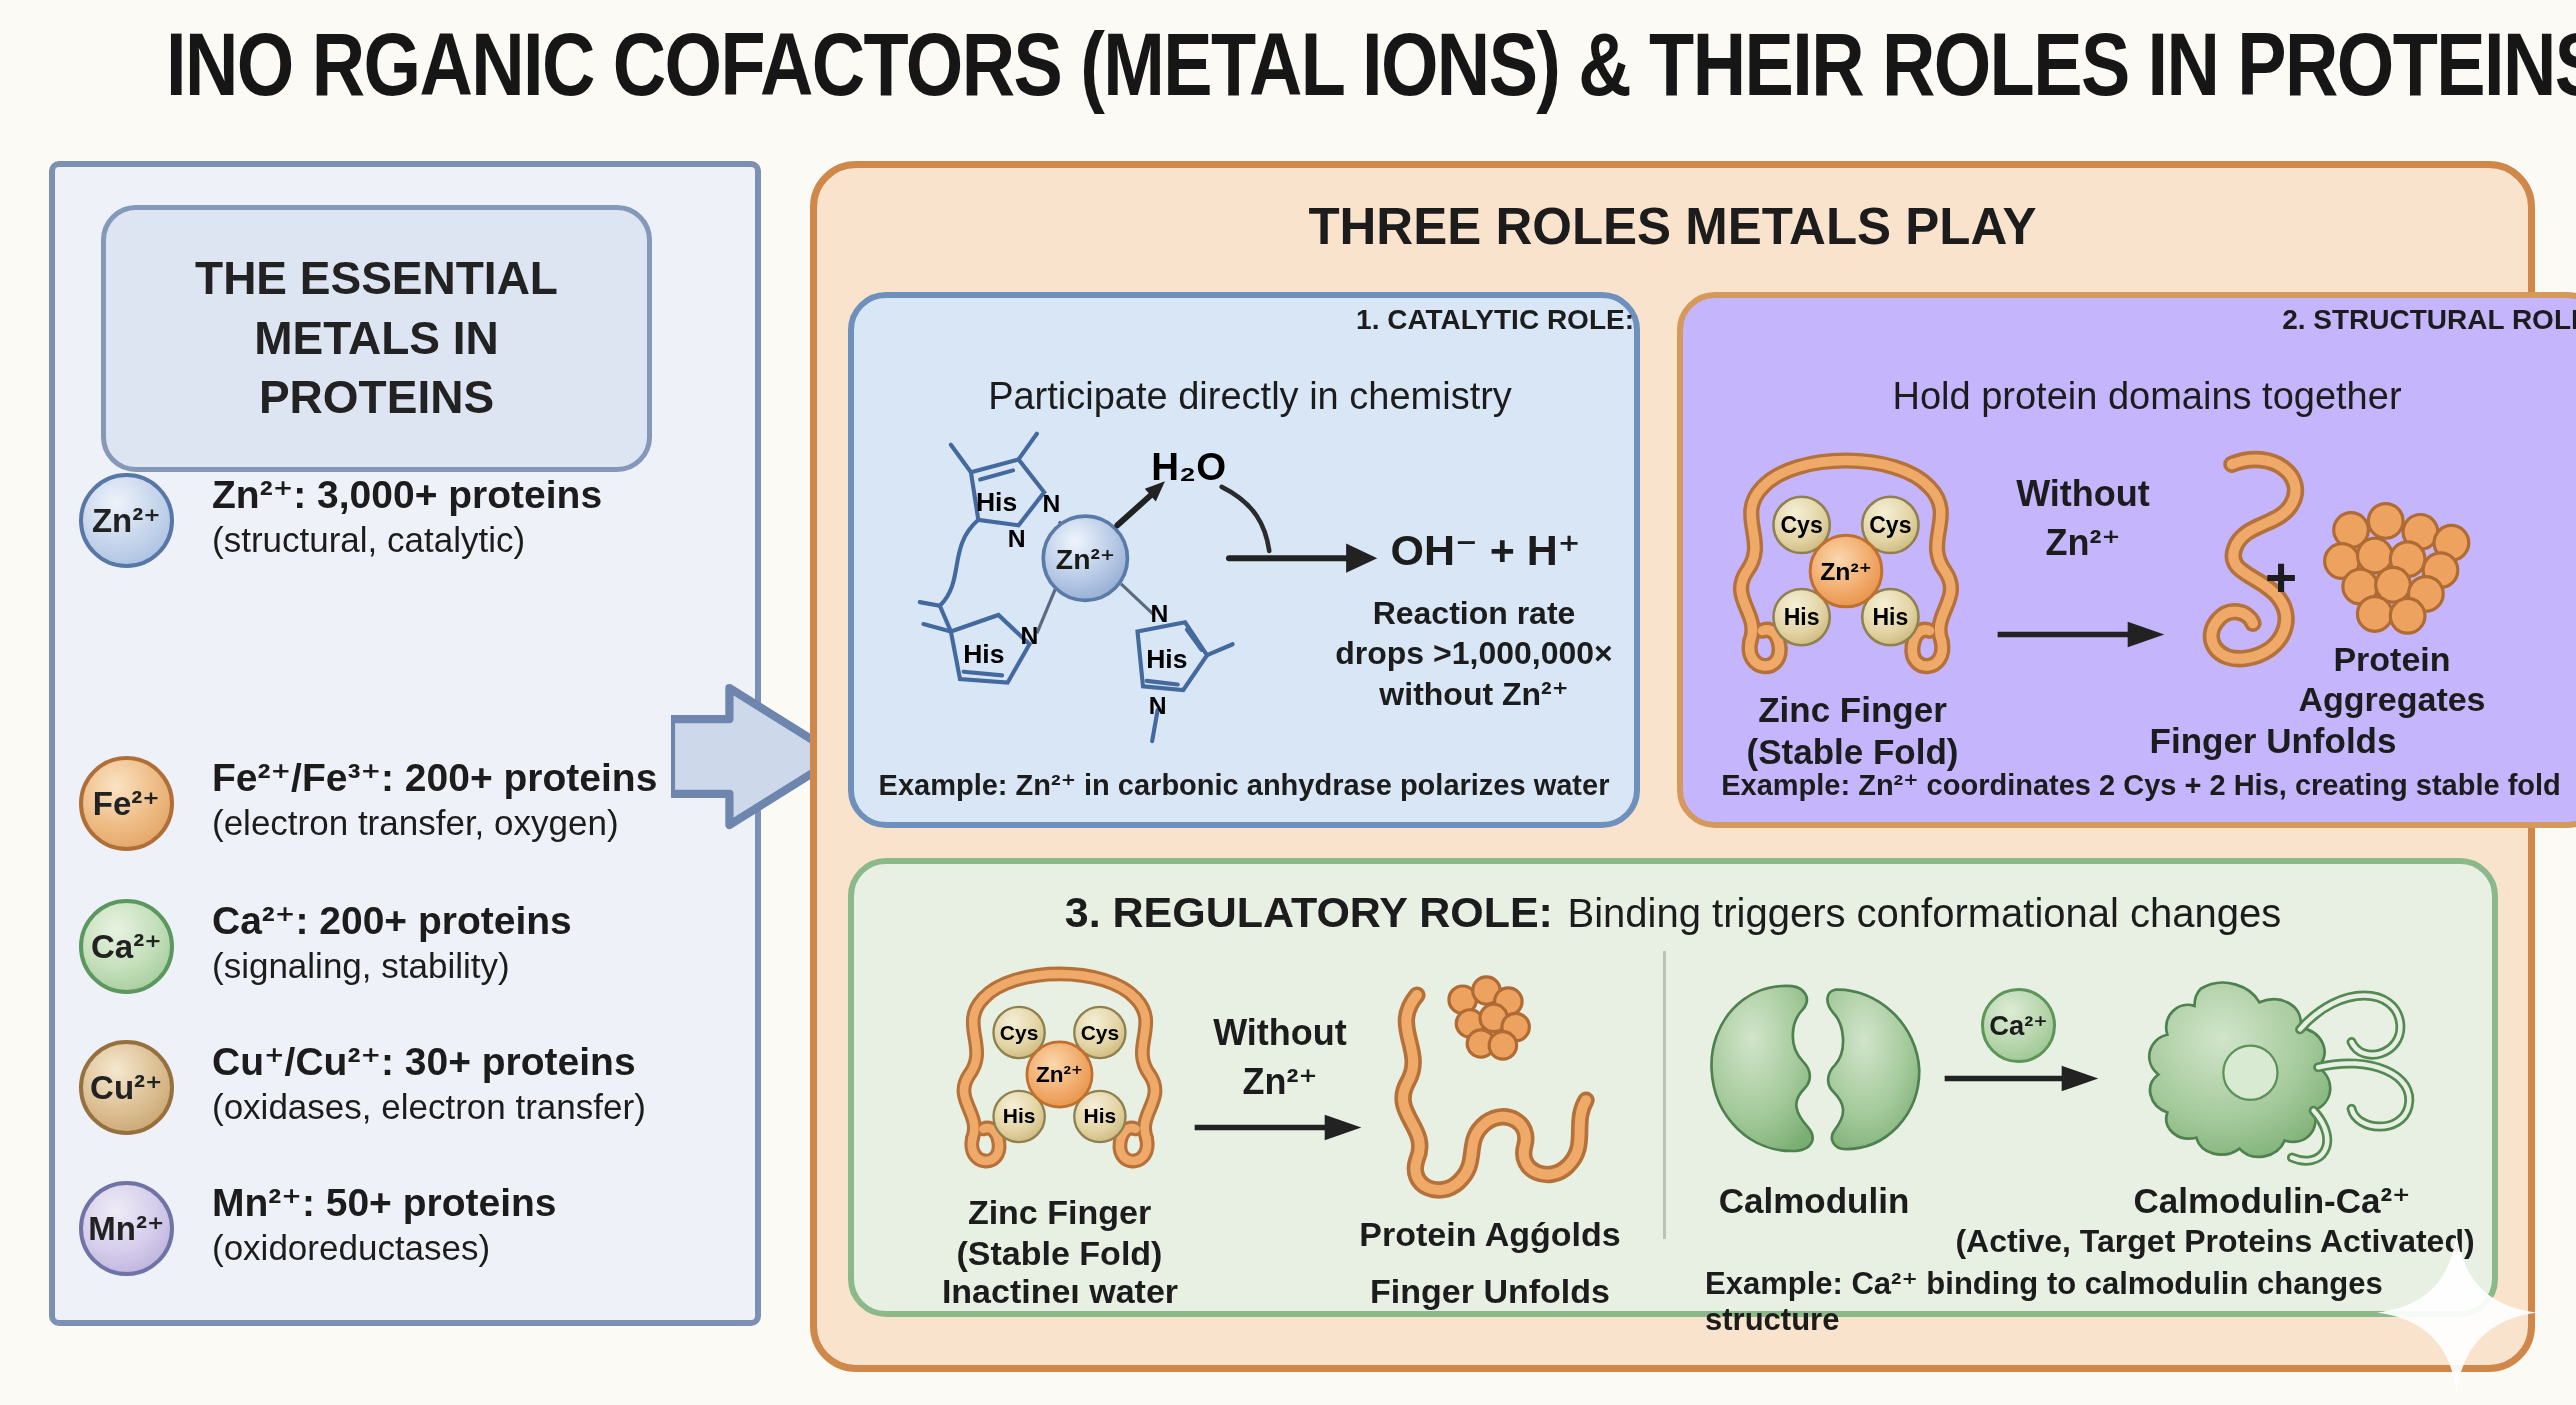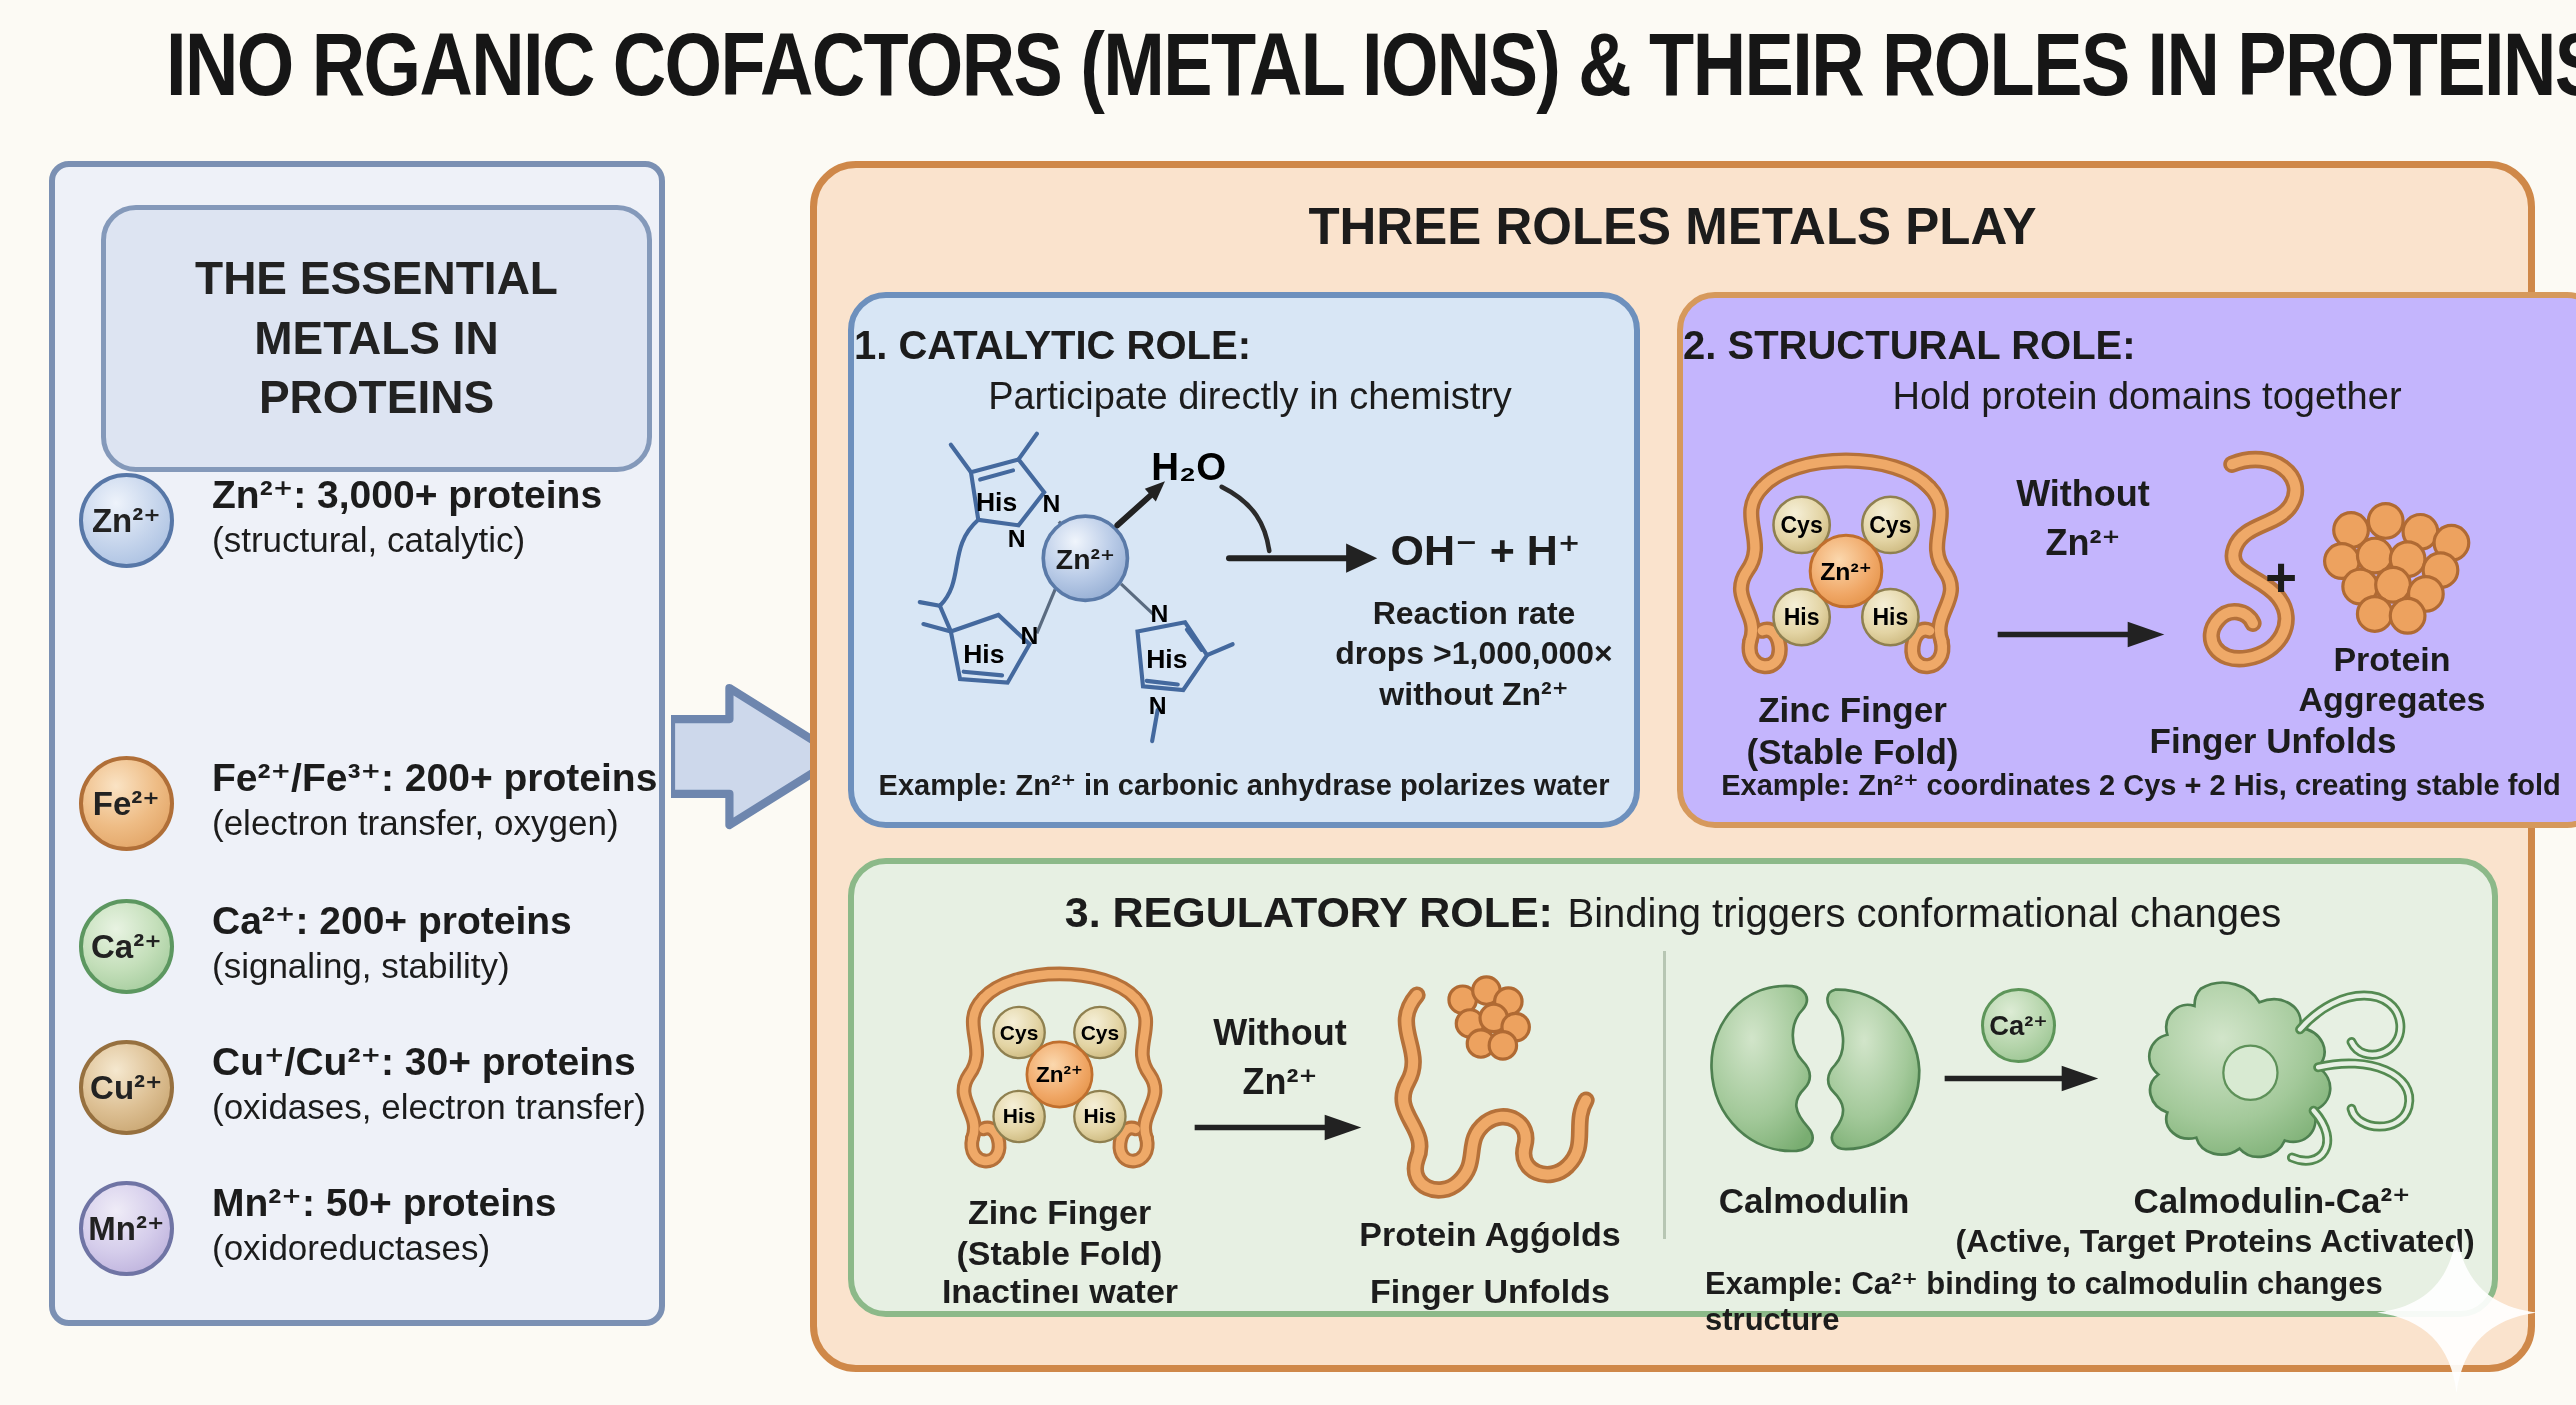--- a/index.html
+++ b/index.html
@@ -6,22 +6,22 @@
   .page { position:relative; width:2576px; height:1405px; background:#fcfaf4;
           font-family:"Liberation Sans","DejaVu Sans",sans-serif; color:#1c1c1c; overflow:hidden; }
   svg text { font-family:"Liberation Sans","DejaVu Sans",sans-serif; }
 
   
   .title-wrap { position:absolute; top:12.8px; left:0; width:100%; text-align:center; }
   .title-text { display:inline-block; font-size:84px; font-weight:bold; letter-spacing:-1.8px;
                 transform:scale(0.88,1.06); transform-origin:center top; white-space:nowrap; color:#161616; }
 
   
-  .left-panel { position:absolute; left:49px; top:161px; width:616px; height:1165px;
-                background:#eef1f8; border:6.4px solid #7b90b3; border-radius:20px; box-sizing:border-box; }
+  .left-panel { position:absolute; left:49px; top:161px; width:712px; height:1165px;
+                background:#eef1f8; border:6.4px solid #7b90b3; border-radius:10px; box-sizing:border-box; }
   .left-header { position:absolute; left:46px; top:38px; width:551px; height:267px; background:#dde4f2;
                  border:5.5px solid #8499ba; border-radius:35px; box-sizing:border-box;
                  display:flex; flex-direction:column; align-items:center; justify-content:center; }
   .left-header div { font-size:46px; font-weight:bold; line-height:1.3; color:#222; }
 
   .metal-row { position:absolute; left:22px; width:618px; height:139px; }
   .m0{top:302px}.m1{top:445px}.m2{top:585px}.m3{top:728px}.m4{top:869px}.m5{top:1010px}
   .metal-circle { position:absolute; left:1.8px; top:3.7px; width:95px; height:95px; border-radius:50%;
                   border:4.6px solid; box-sizing:border-box; display:flex; align-items:center; justify-content:center;
                   font-size:33px; font-weight:bold; color:#222; }
@@ -40,21 +40,21 @@
   
   .right-panel { position:absolute; left:810px; top:161px; width:1725px; height:1211px;
                  background:#fae3cd; border:7.3px solid #cf8849; border-radius:46px; box-sizing:border-box; }
   .rp-heading { position:absolute; top:29px; left:0; width:100%; text-align:center; font-size:51px; font-weight:bold; }
 
   .role-box { position:absolute; border-radius:38px; box-sizing:border-box; }
   .box-cat { left:31px;  top:124px; width:792px;  height:536px; background:#d8e6f5; border:6.4px solid #6d90bd; }
   .box-str { left:860px; top:124px; width:928px;  height:536px; background:#c4b5fd; border:6.4px solid #d6995c; }
   .box-reg { left:31px;  top:690px; width:1650px; height:459px; background:#e7f0e3; border:6.4px solid #8cb989; }
 
-  .role-title    { position:absolute; top:25px; left:0; width:100%; text-align:left; font-size:40px; font-weight:bold; }
+  .role-title    { position:absolute; top:6px; left:0; width:100%; text-align:right; font-size:28px; font-weight:bold; }
   .role-subtitle { position:absolute; top:77px; left:0; width:100%; text-align:center; font-size:38px; font-weight:500;margin-left:6px; }
   .example-line  { position:absolute; bottom:20px; left:0; width:100%; text-align:center; font-size:29px; font-weight:600; }
 
   
   .molecule-svg { position:absolute; left:9.1px; top:121px; }
   .products { position:absolute; left:485px; top:227px; width:293px; text-align:center; font-size:43px; font-weight:bold; }
   .rate { position:absolute; left:462px; top:295px; width:316px; text-align:center; font-size:32px; font-weight:600; line-height:1.26; }
 
   
   .finger-svg-str { position:absolute; left:25.6px; top:145px; }

